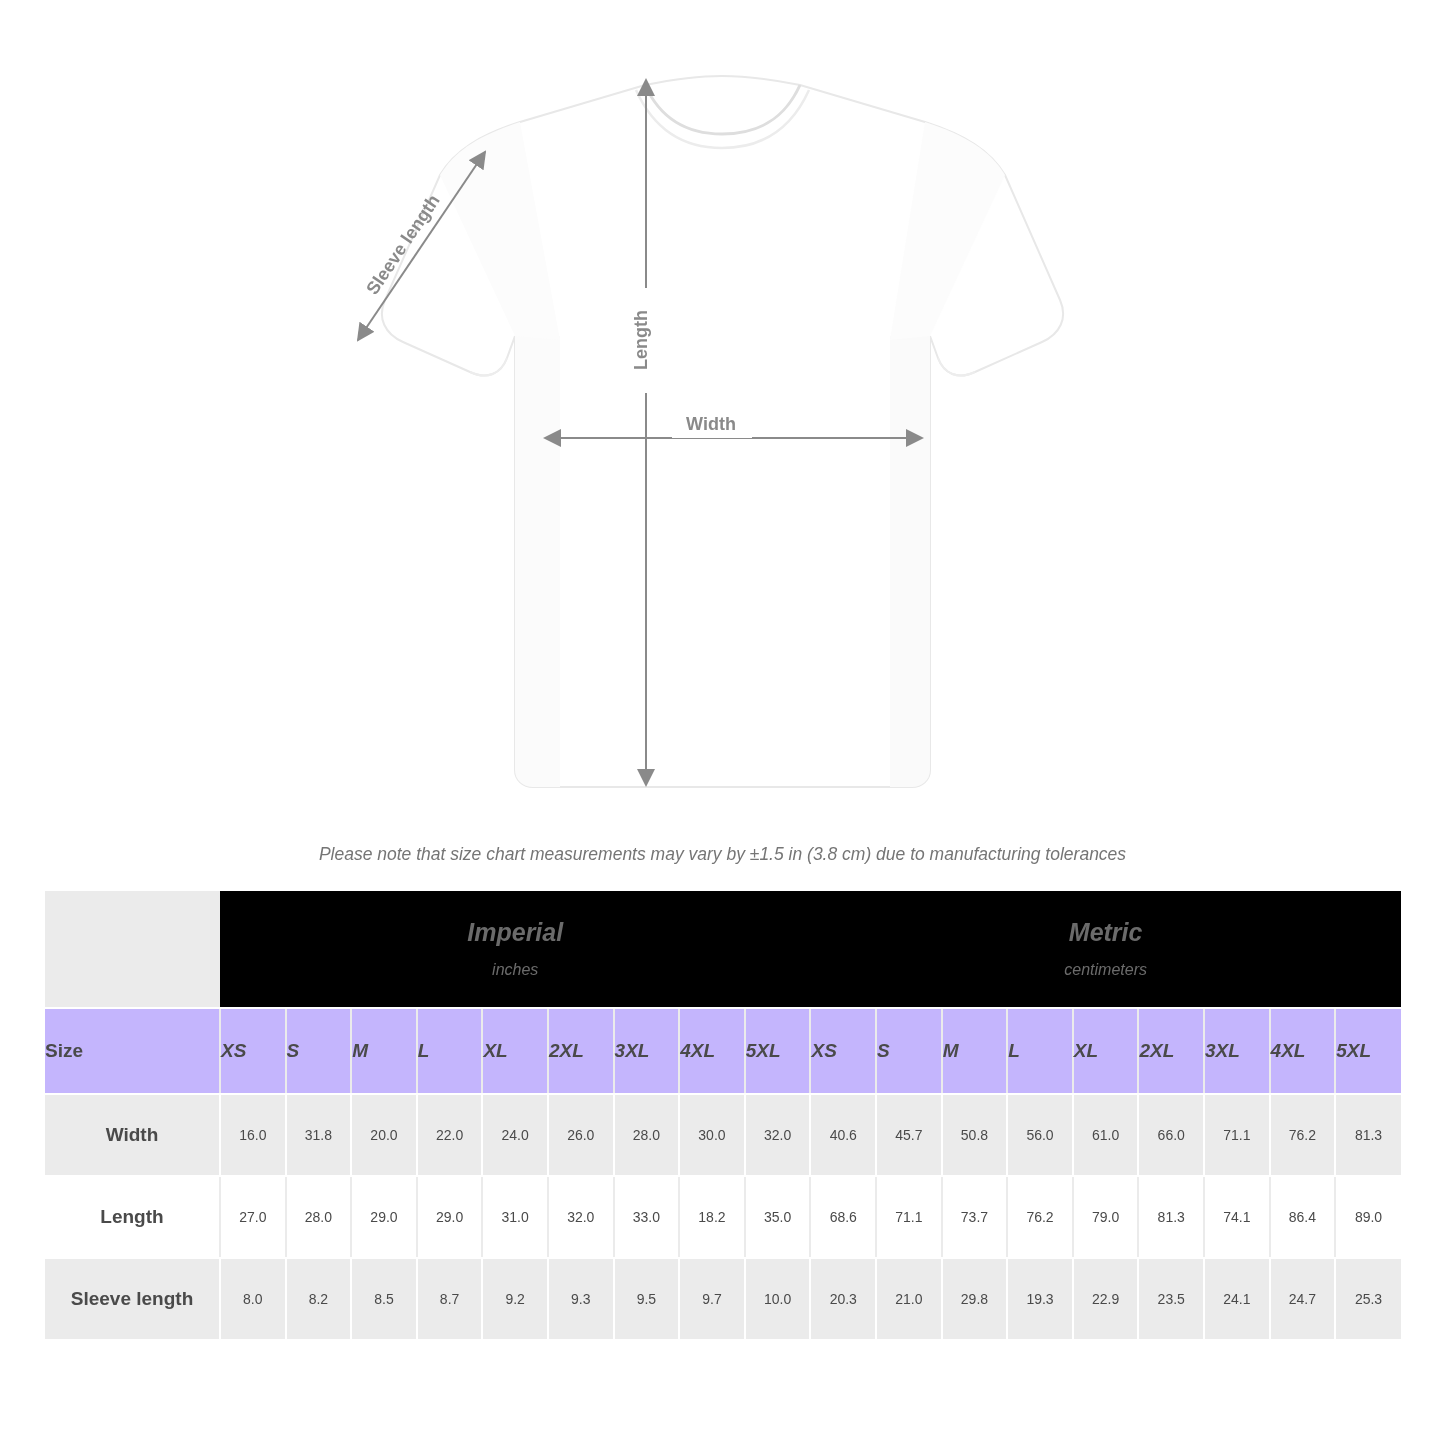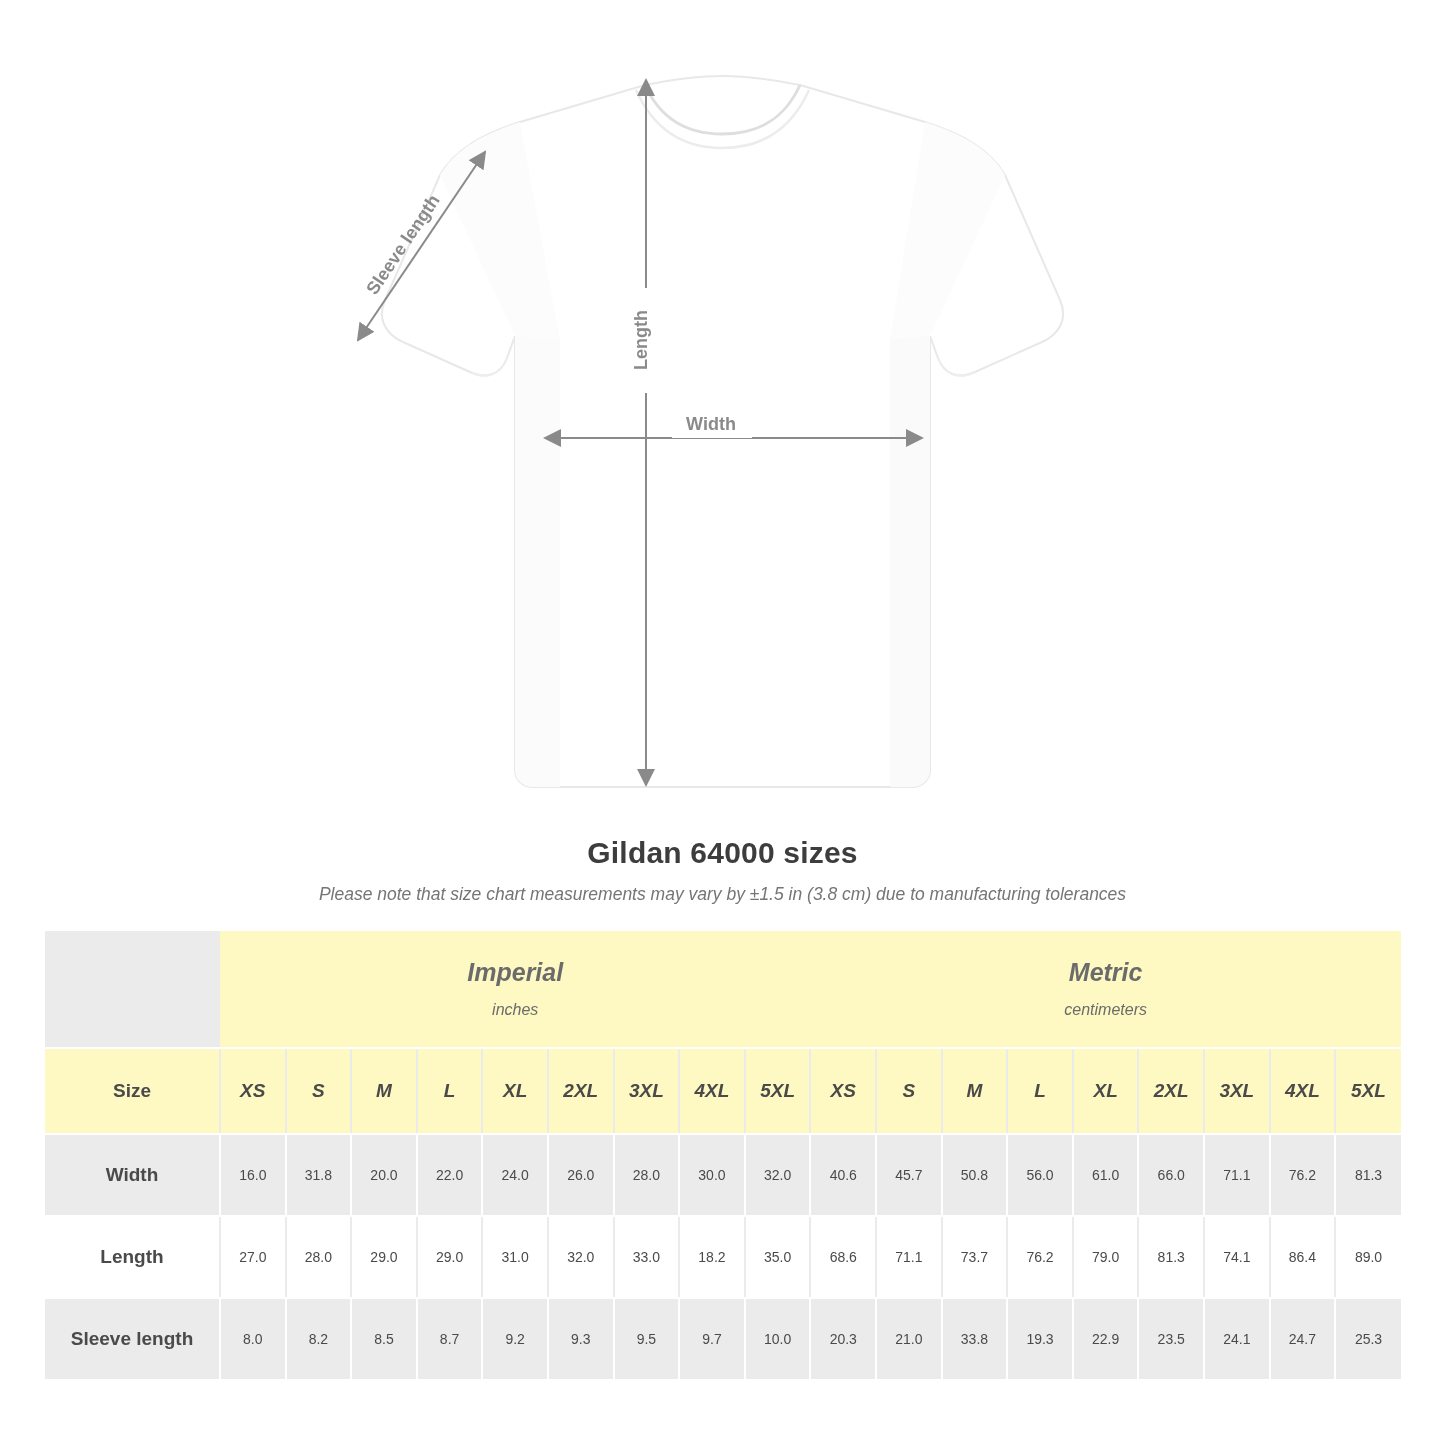--- a/index.html
+++ b/index.html
@@ -61,21 +61,21 @@
     border-collapse: collapse;
     width: 1355px;
     table-layout: fixed;
   }
   table.size-table td, table.size-table th {
     padding: 0;
     margin: 0;
     border: 0;
   }
   .unit-head {
-    background: #fef9c3;
+    background: #000000;
     height: 116px;
     text-align: center;
     vertical-align: middle;
   }
   .unit-head .unit-name {
     font-size: 25px;
     font-weight: bold;
     font-style: italic;
     color: #6b6b6b;
     line-height: 1.1;
@@ -86,22 +86,22 @@
     color: #6b6b6b;
     margin-top: 15px;
   }
   .corner-cell {
     background: #ebebeb;
     width: 175px;
   }
 
   tr.row-size td {
     height: 84px;
-    background: #fef9c3;
-    text-align: center;
+    background: #c4b5fd;
+    text-align: left;
     vertical-align: middle;
     font-size: 19px;
     font-weight: bold;
     color: #4a4a4a;
   }
   tr.row-size td.label-cell {
     font-size: 19px;
     font-weight: bold;
     color: #4a4a4a;
   }
@@ -194,21 +194,20 @@
 
       <g>
         <line x1="545" y1="438" x2="922" y2="438" stroke="#8a8a8a" stroke-width="2" marker-start="url(#arrTail)" marker-end="url(#arrHead)"></line>
       </g>
       <rect x="672" y="410" width="80" height="28" fill="#ffffff"></rect>
       <text x="711" y="430" fill="#8a8a8a" font-size="18" font-weight="bold" font-family="Liberation Sans, sans-serif" text-anchor="middle">Width</text>
     </svg>
   </div>
 
   <div class="heading-block">
-    <div class="chart-title">Gildan 64000 sizes</div>
     <div class="chart-note">Please note that size chart measurements may vary by ±1.5 in (3.8 cm) due to manufacturing tolerances</div>
   </div>
 
   <div class="table-wrap">
     <table class="size-table">
       <colgroup>
         <col style="width:175px">
         <col style="width:65.6px">
           <col style="width:65.6px">
           <col style="width:65.6px">
@@ -326,21 +325,21 @@
           <td class="cell-sep">8.2</td>
           <td class="cell-sep">8.5</td>
           <td class="cell-sep">8.7</td>
           <td class="cell-sep">9.2</td>
           <td class="cell-sep">9.3</td>
           <td class="cell-sep">9.5</td>
           <td class="cell-sep">9.7</td>
           <td class="cell-sep">10.0</td>
           <td class="cell-sep">20.3</td>
           <td class="cell-sep">21.0</td>
-          <td class="cell-sep">33.8</td>
+          <td class="cell-sep">29.8</td>
           <td class="cell-sep">19.3</td>
           <td class="cell-sep">22.9</td>
           <td class="cell-sep">23.5</td>
           <td class="cell-sep">24.1</td>
           <td class="cell-sep">24.7</td>
           <td class="cell-sep">25.3</td>
         </tr>
       </tbody>
     </table>
   </div>

